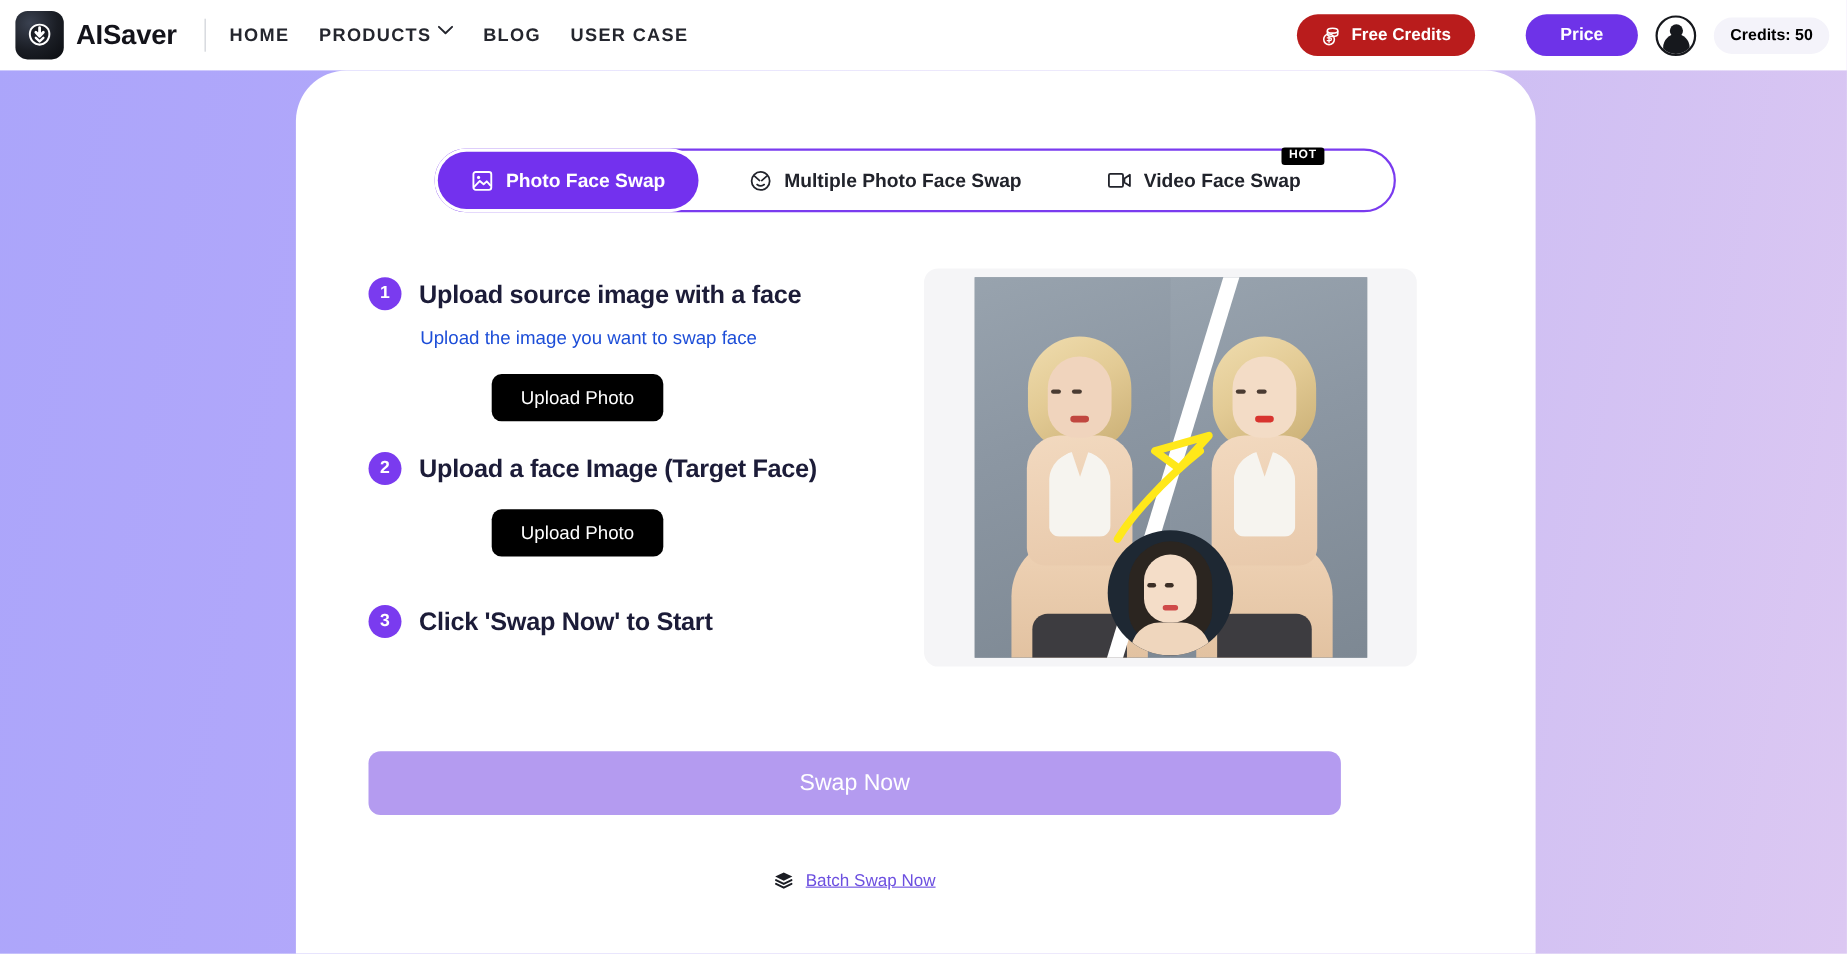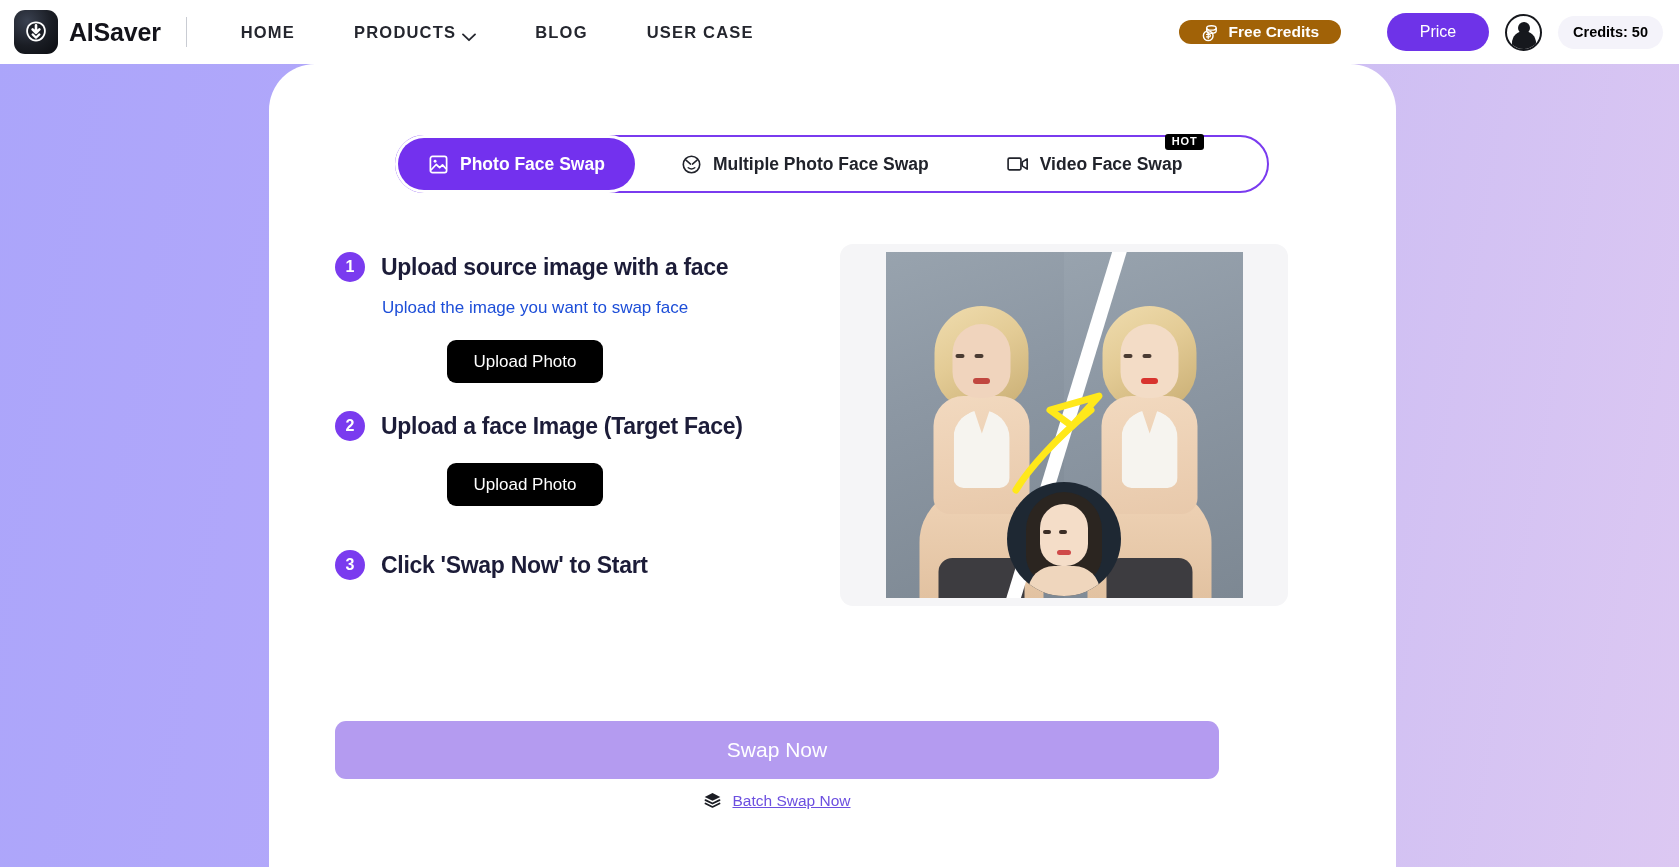--- a/index.html
+++ b/index.html
@@ -34,40 +34,39 @@
     margin-left: 11px; letter-spacing: -0.2px;
   }
   .brand-sep {
     width: 1px; height: 30px; background: #c9ccd3;
     margin: 0 22px 0 25px;
   }
   .nav { display: flex; align-items: center; gap: 27px; }
   .nav-item {
     font-size: 16.5px; font-weight: 600; color: #24262e;
     letter-spacing: 1.2px; cursor: pointer;
-    display: flex; align-items: flex-end; gap: 6px;
+    display: flex; align-items: flex-start; gap: 6px;
     white-space: nowrap;
-    margin-left: 32px;
   }
   .chev { display: block; }
   .header-right {
     margin-left: auto; display: flex; align-items: center;
     gap: 16px; margin-right: 16px;
   }
   .btn-free {
-    height: 24px; padding: 0 22px; border-radius: 19px;
-    background: #a16207; color: #fff;
+    height: 38px; padding: 0 22px; border-radius: 19px;
+    background: #b91c1c; color: #fff;
     font-size: 15.5px; font-weight: 700;
     display: flex; align-items: center; gap: 9px;
     border: none; cursor: pointer; white-space: nowrap;
   }
   .btn-price {
     height: 38px; width: 102px; border-radius: 19px;
     background: #6E33E8; color: #fff;
-    font-size: 16px; font-weight: 400;
+    font-size: 16px; font-weight: 700;
     display: flex; align-items: center; justify-content: center;
     border: none; cursor: pointer; margin-left: 30px;
   }
   .avatar {
     width: 37px; height: 37px; border-radius: 50%;
     background: #fff; border: 2.5px solid #16181d;
     overflow: hidden; position: relative; flex: none;
     cursor: pointer;
   }
   .avatar .head {
@@ -259,21 +258,21 @@
     width: 14px; height: 5px; border-radius: 4px; background: #cf4a49;
   }
   .inset .ibody {
     position: absolute; bottom: 0; left: 50%; transform: translateX(-50%);
     width: 72px; height: 30px; border-radius: 26px 26px 0 0;
     background: #efd6bd;
   }
 
   
   .swap-btn {
-    position: absolute; left: 66px; top: 657px;
+    position: absolute; left: 66px; top: 619px;
     width: 884px; height: 58px;
     border-radius: 11px;
     background: #B49BF0; color: #ffffff;
     font-size: 21px; font-weight: 400;
     border: none; cursor: pointer;
     display: flex; align-items: center; justify-content: center;
   }
   .batch-row {
     position: absolute; left: 66px; top: 727px;
     width: 884px;

